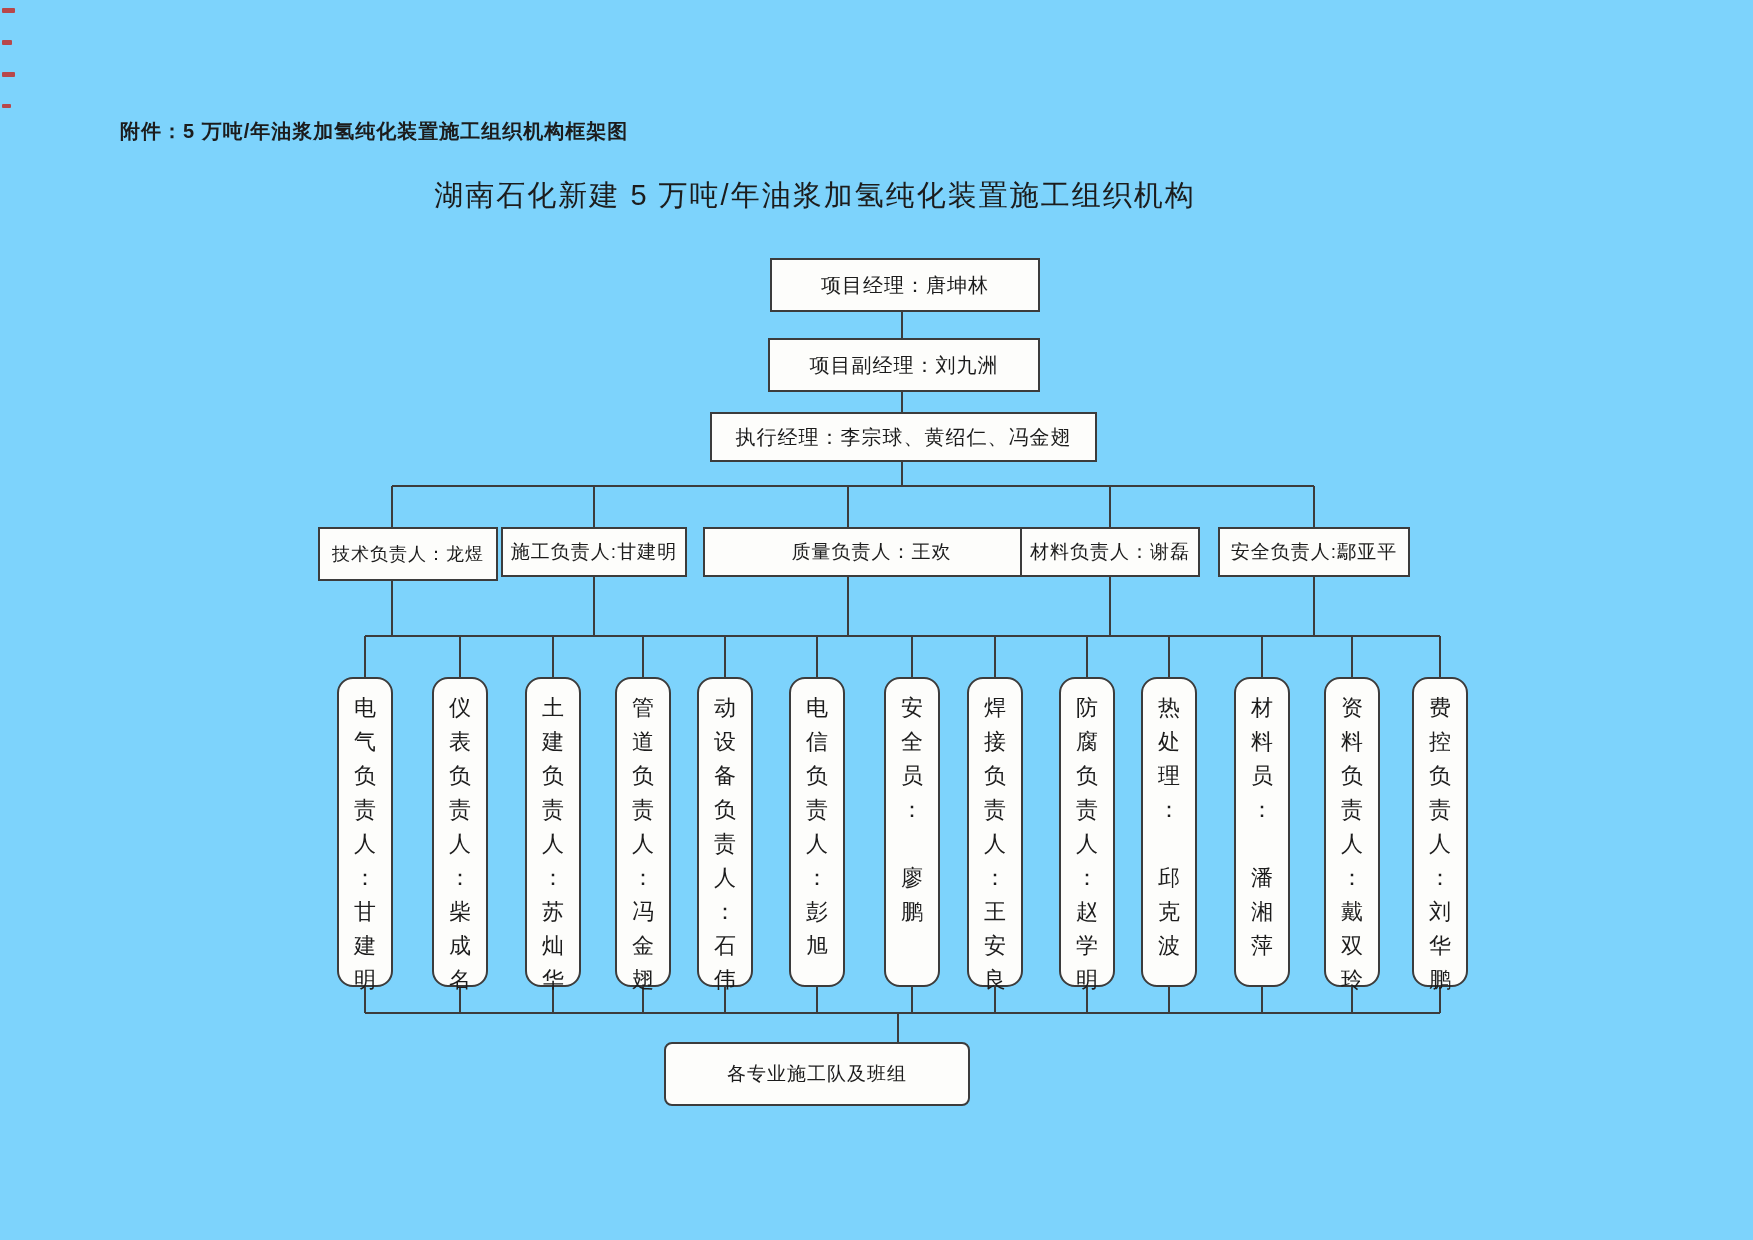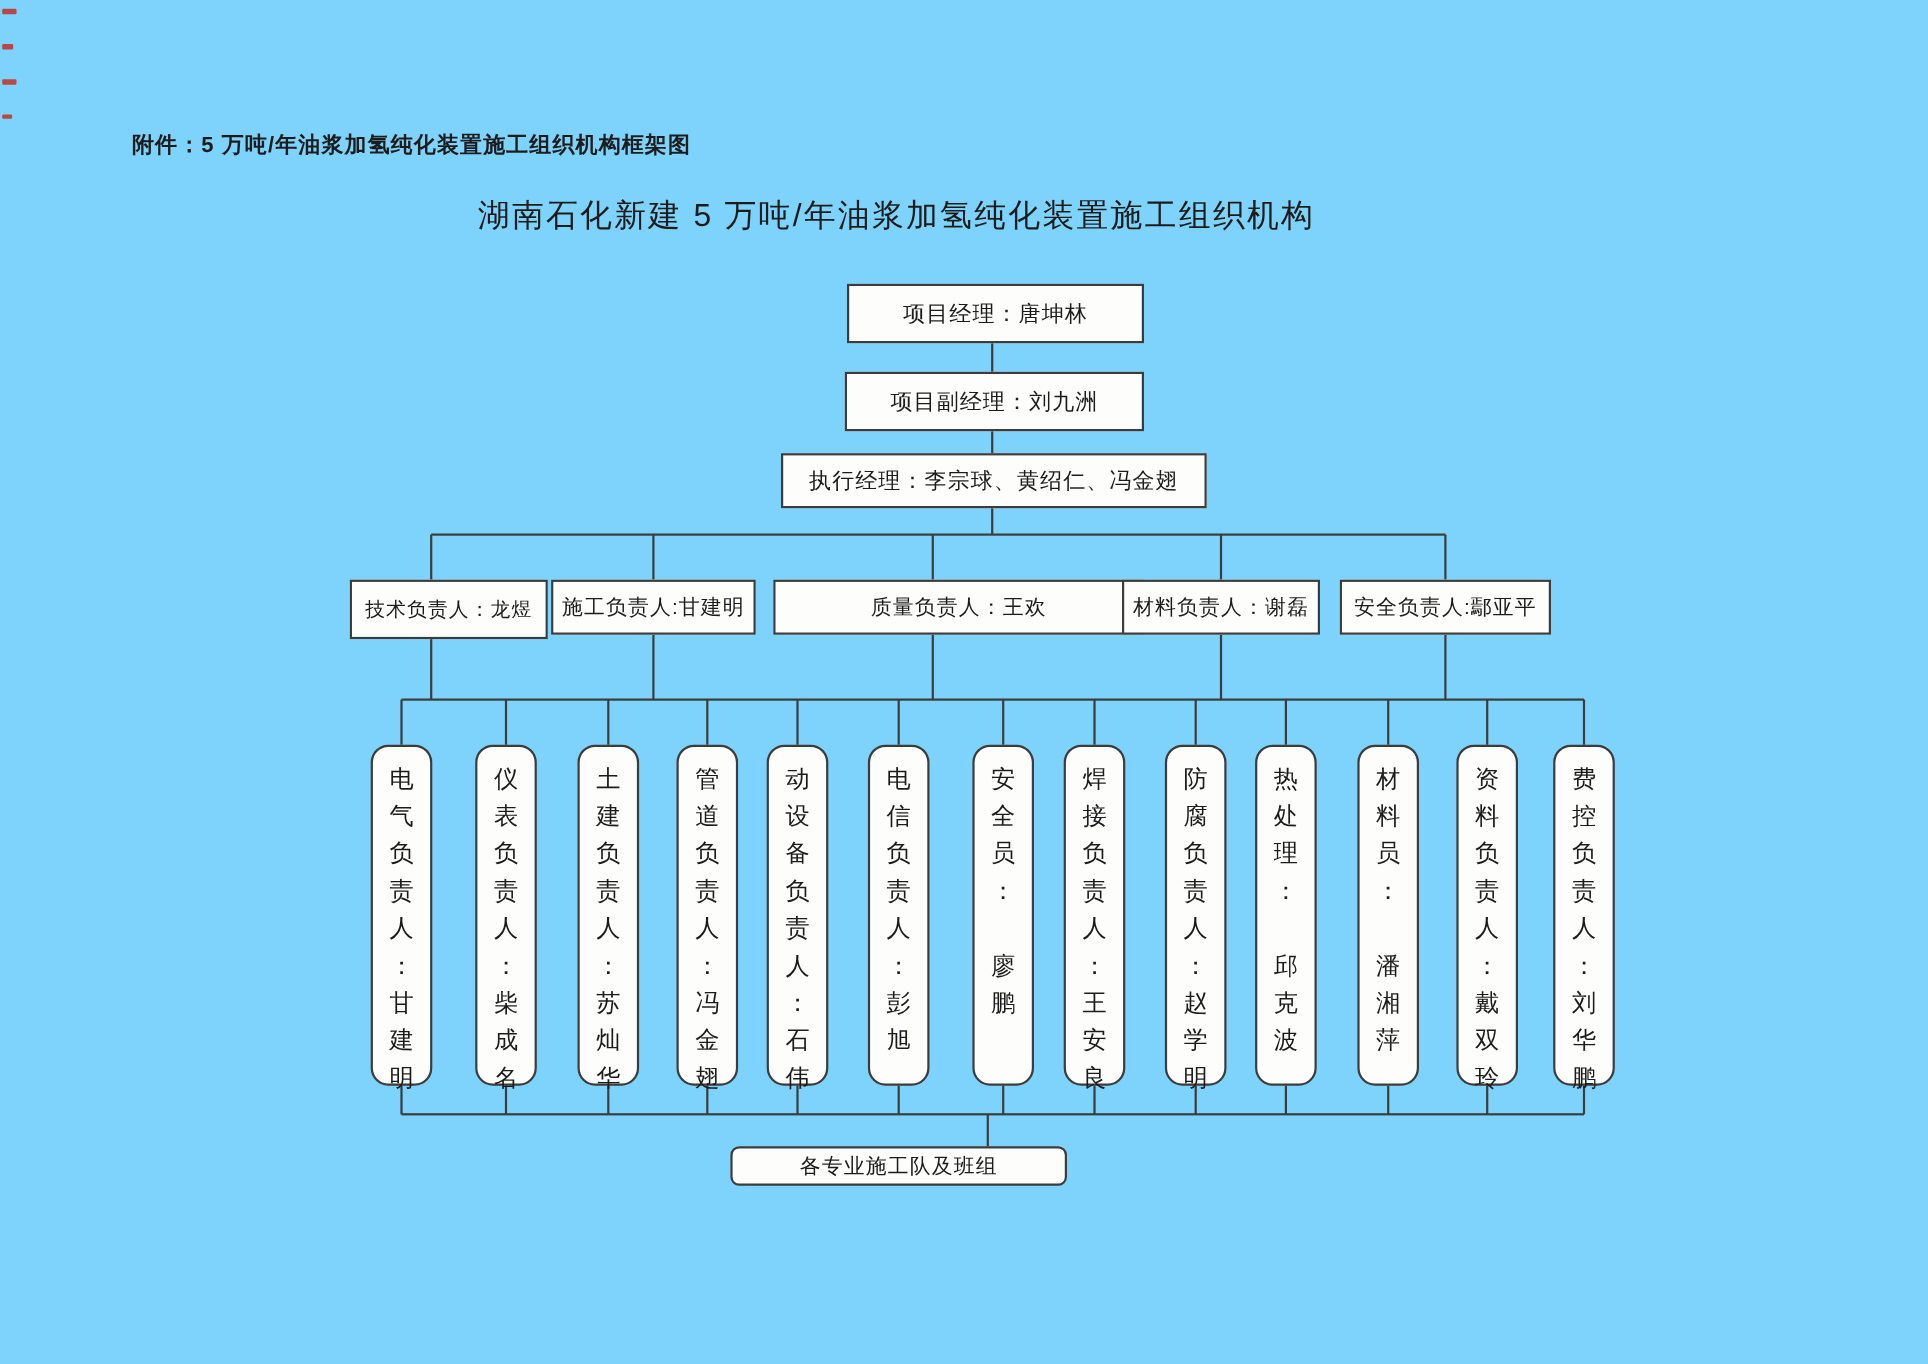--- a/index.html
+++ b/index.html
@@ -83,21 +83,21 @@
       <div class="vline" style="left: 1351px; top: 987px; width: 2px; height: 26px; background: rgb(60, 60, 60);"></div>
       <div class="vline" style="left: 1439px; top: 636px; width: 2px; height: 41px; background: rgb(60, 60, 60);"></div>
       <div class="vline" style="left: 1439px; top: 987px; width: 2px; height: 26px; background: rgb(60, 60, 60);"></div>
       <div class="vline" style="left: 897px; top: 1013px; width: 2px; height: 29px; background: rgb(60, 60, 60);"></div>
     </div>
 
   <div id="boxes">
     <div class="box" style="left:770px;top:258px;width:270px;height:54px;font-size:20px;">项目经理：唐坤林</div>
     <div class="box" style="left:768px;top:338px;width:272px;height:54px;font-size:20px;">项目副经理：刘九洲</div>
     <div class="box" style="left:710px;top:412px;width:387px;height:50px;font-size:20px;">执行经理：李宗球、黄绍仁、冯金翅</div>
-    <div class="box" style="left:664px;top:1042px;width:306px;height:36px;font-size:19px;border-radius:8px;">各专业施工队及班组</div>
+    <div class="box" style="left:664px;top:1042px;width:306px;height:64px;font-size:19px;border-radius:8px;">各专业施工队及班组</div>
   <div class="box" style="left: 302px; top: 527px; width: 180px; height: 54px; font-size: 18px; margin-left: 16px;">技术负责人：龙煜</div>
       <div class="box" style="left: 501px; top: 527px; width: 186px; height: 50px; font-size: 19px;">施工负责人:甘建明</div>
       <div class="box" style="left: 703px; top: 527px; width: 337px; height: 50px; font-size: 19px;">质量负责人：王欢</div>
       <div class="box" style="left: 1020px; top: 527px; width: 180px; height: 50px; font-size: 19px;">材料负责人：谢磊</div>
       <div class="box" style="left: 1218px; top: 527px; width: 192px; height: 50px; font-size: 19px;">安全负责人:鄢亚平</div>
       <div class="box vbox" style="left: 337px; top: 677px; width: 56px; height: 310px;">
         <div class="ch">电</div>
         <div class="ch">气</div>
         <div class="ch">负</div>
         <div class="ch">责</div>

